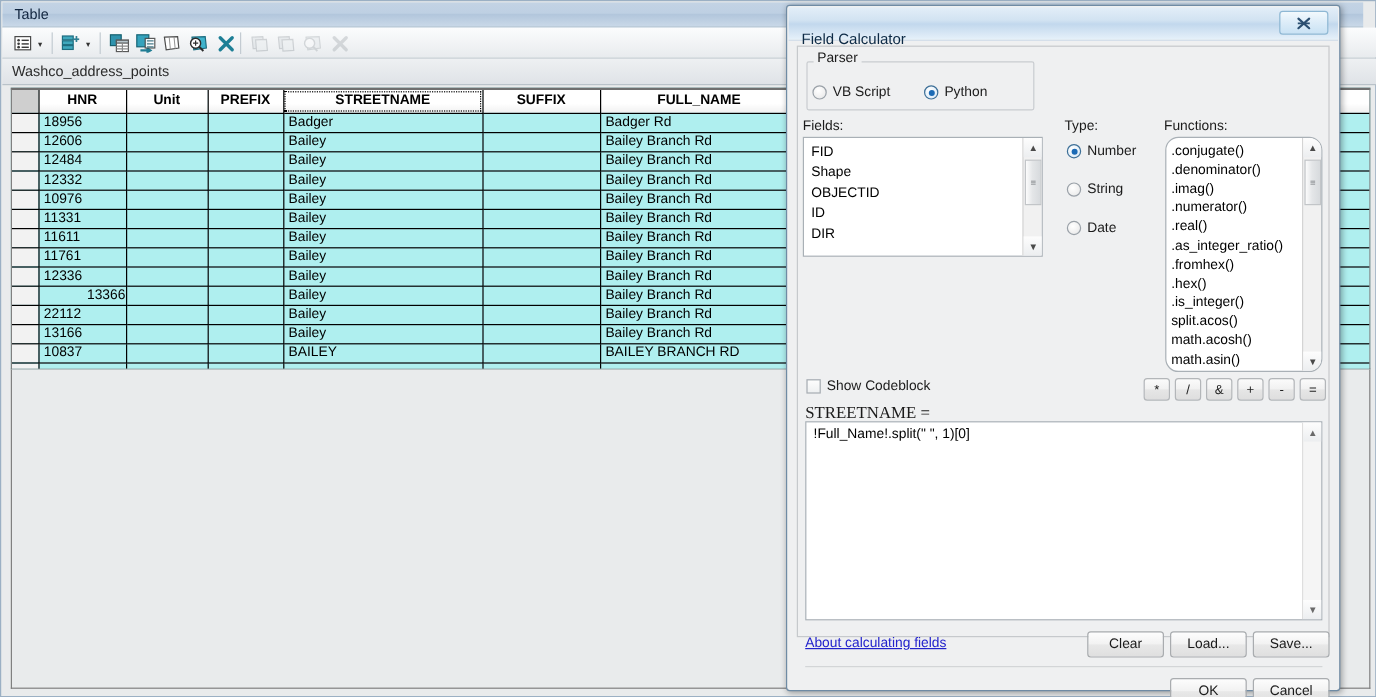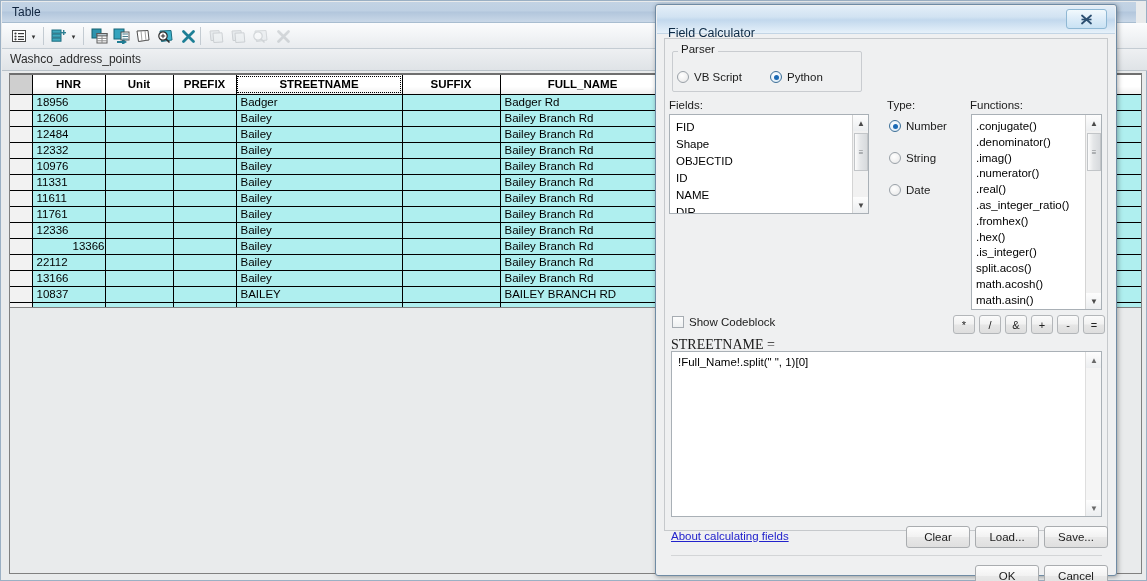--- a/index.html
+++ b/index.html
@@ -614,21 +614,20 @@
       <span>Python</span>
     </div>
 
     <div class="fieldlabel" style="left:4px; top:60px;">Fields:</div>
     <div class="listbox" style="left:4px; top:75px; width:200px; height:100px;padding-left:36px;">
       <div class="inner">
         <div class="item">FID</div>
         <div class="item">Shape</div>
         <div class="item">OBJECTID</div>
         <div class="item">ID</div>
-        <div class="item">NAME</div>
         <div class="item">DIR</div>
 
       </div>
       <div class="sbar">
         <div class="arrow up">▲</div>
         <div class="thumb" style="top:18px; height:38px;">≡</div>
         <div class="arrow down">▼</div>
       </div>
     </div>
 
@@ -640,21 +639,21 @@
     <div class="radio" style="left:224px; top:113px;">
       <span class="knob"></span>
       <span>String</span>
     </div>
     <div class="radio" style="left:224px; top:145px;">
       <span class="knob"></span>
       <span>Date</span>
     </div>
 
     <div class="fieldlabel" style="left:305px; top:60px;">Functions:</div>
-    <div class="listbox" style="left:306px; top:75px; width:131px; height:196px;">
+    <div class="listbox" style="left:306px; top:75px; width:131px; height:196px;border-radius:11px;">
       <div class="inner" style="padding-left:4px">
         <div class="item" style="line-height:15.8px">.conjugate()</div>
         <div class="item" style="line-height:15.8px">.denominator()</div>
         <div class="item" style="line-height:15.8px">.imag()</div>
         <div class="item" style="line-height:15.8px">.numerator()</div>
         <div class="item" style="line-height:15.8px">.real()</div>
         <div class="item" style="line-height:15.8px">.as_integer_ratio()</div>
         <div class="item" style="line-height:15.8px">.fromhex()</div>
         <div class="item" style="line-height:15.8px">.hex()</div>
         <div class="item" style="line-height:15.8px">.is_integer()</div>

